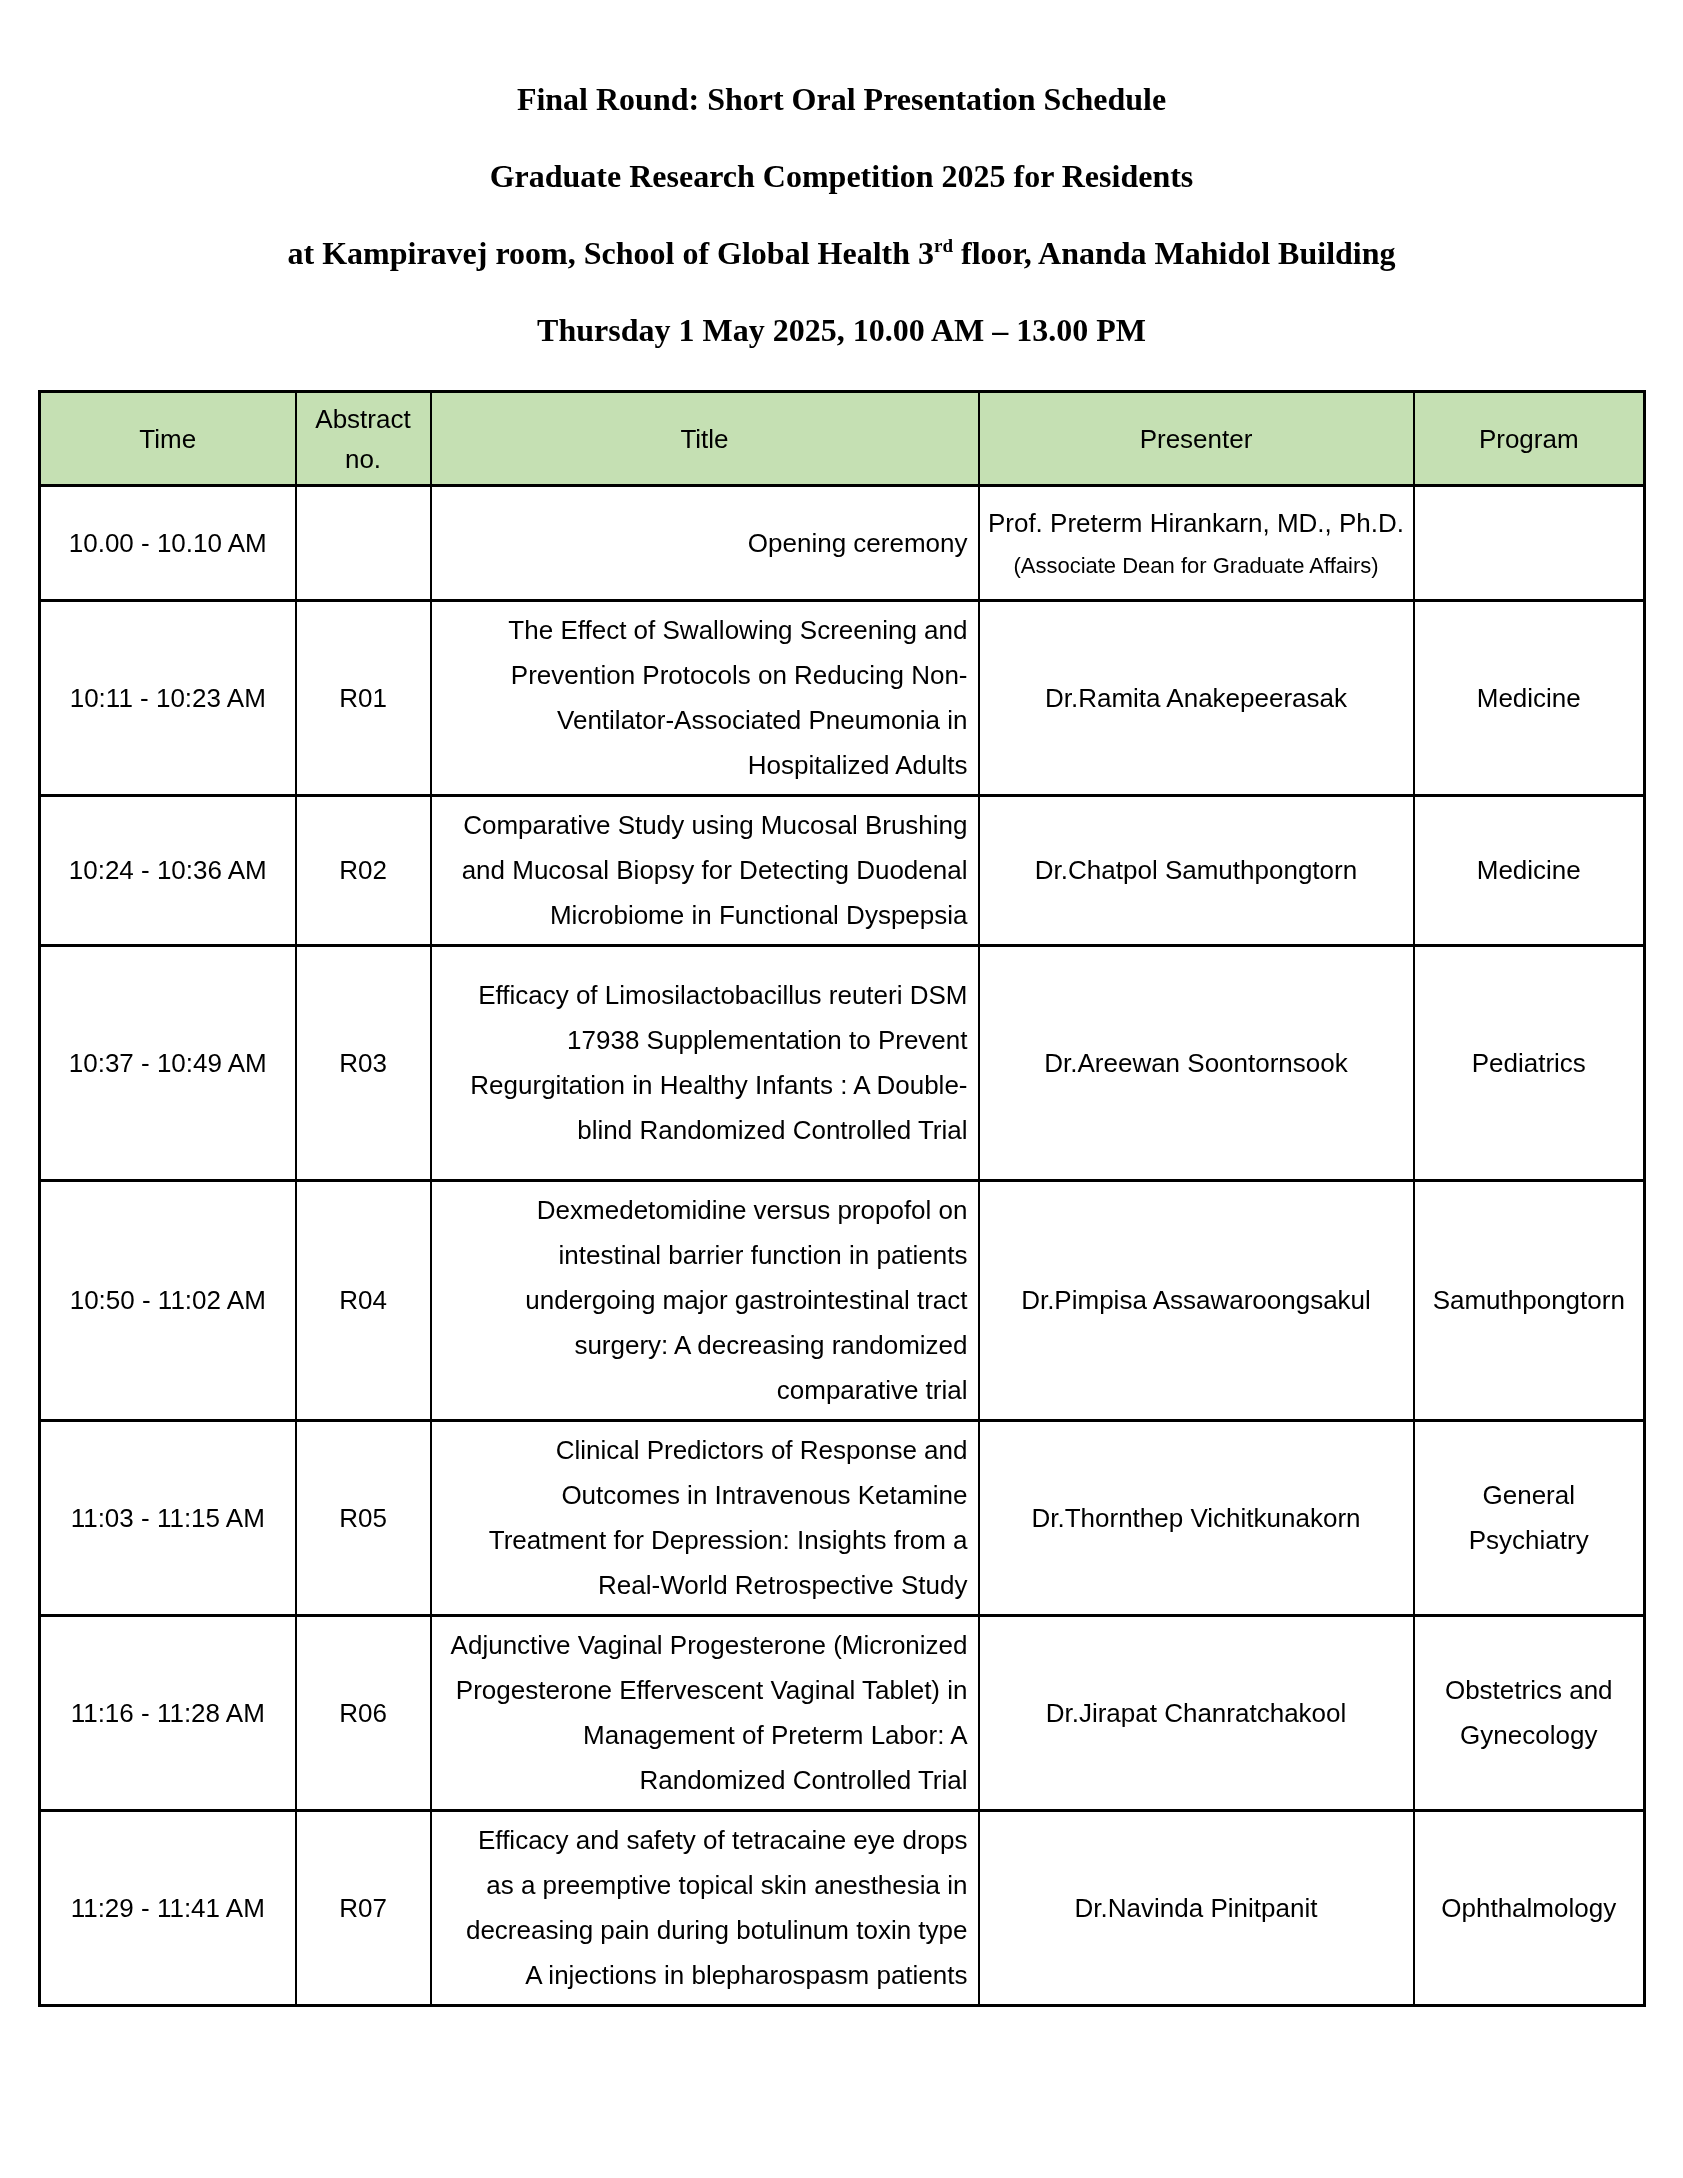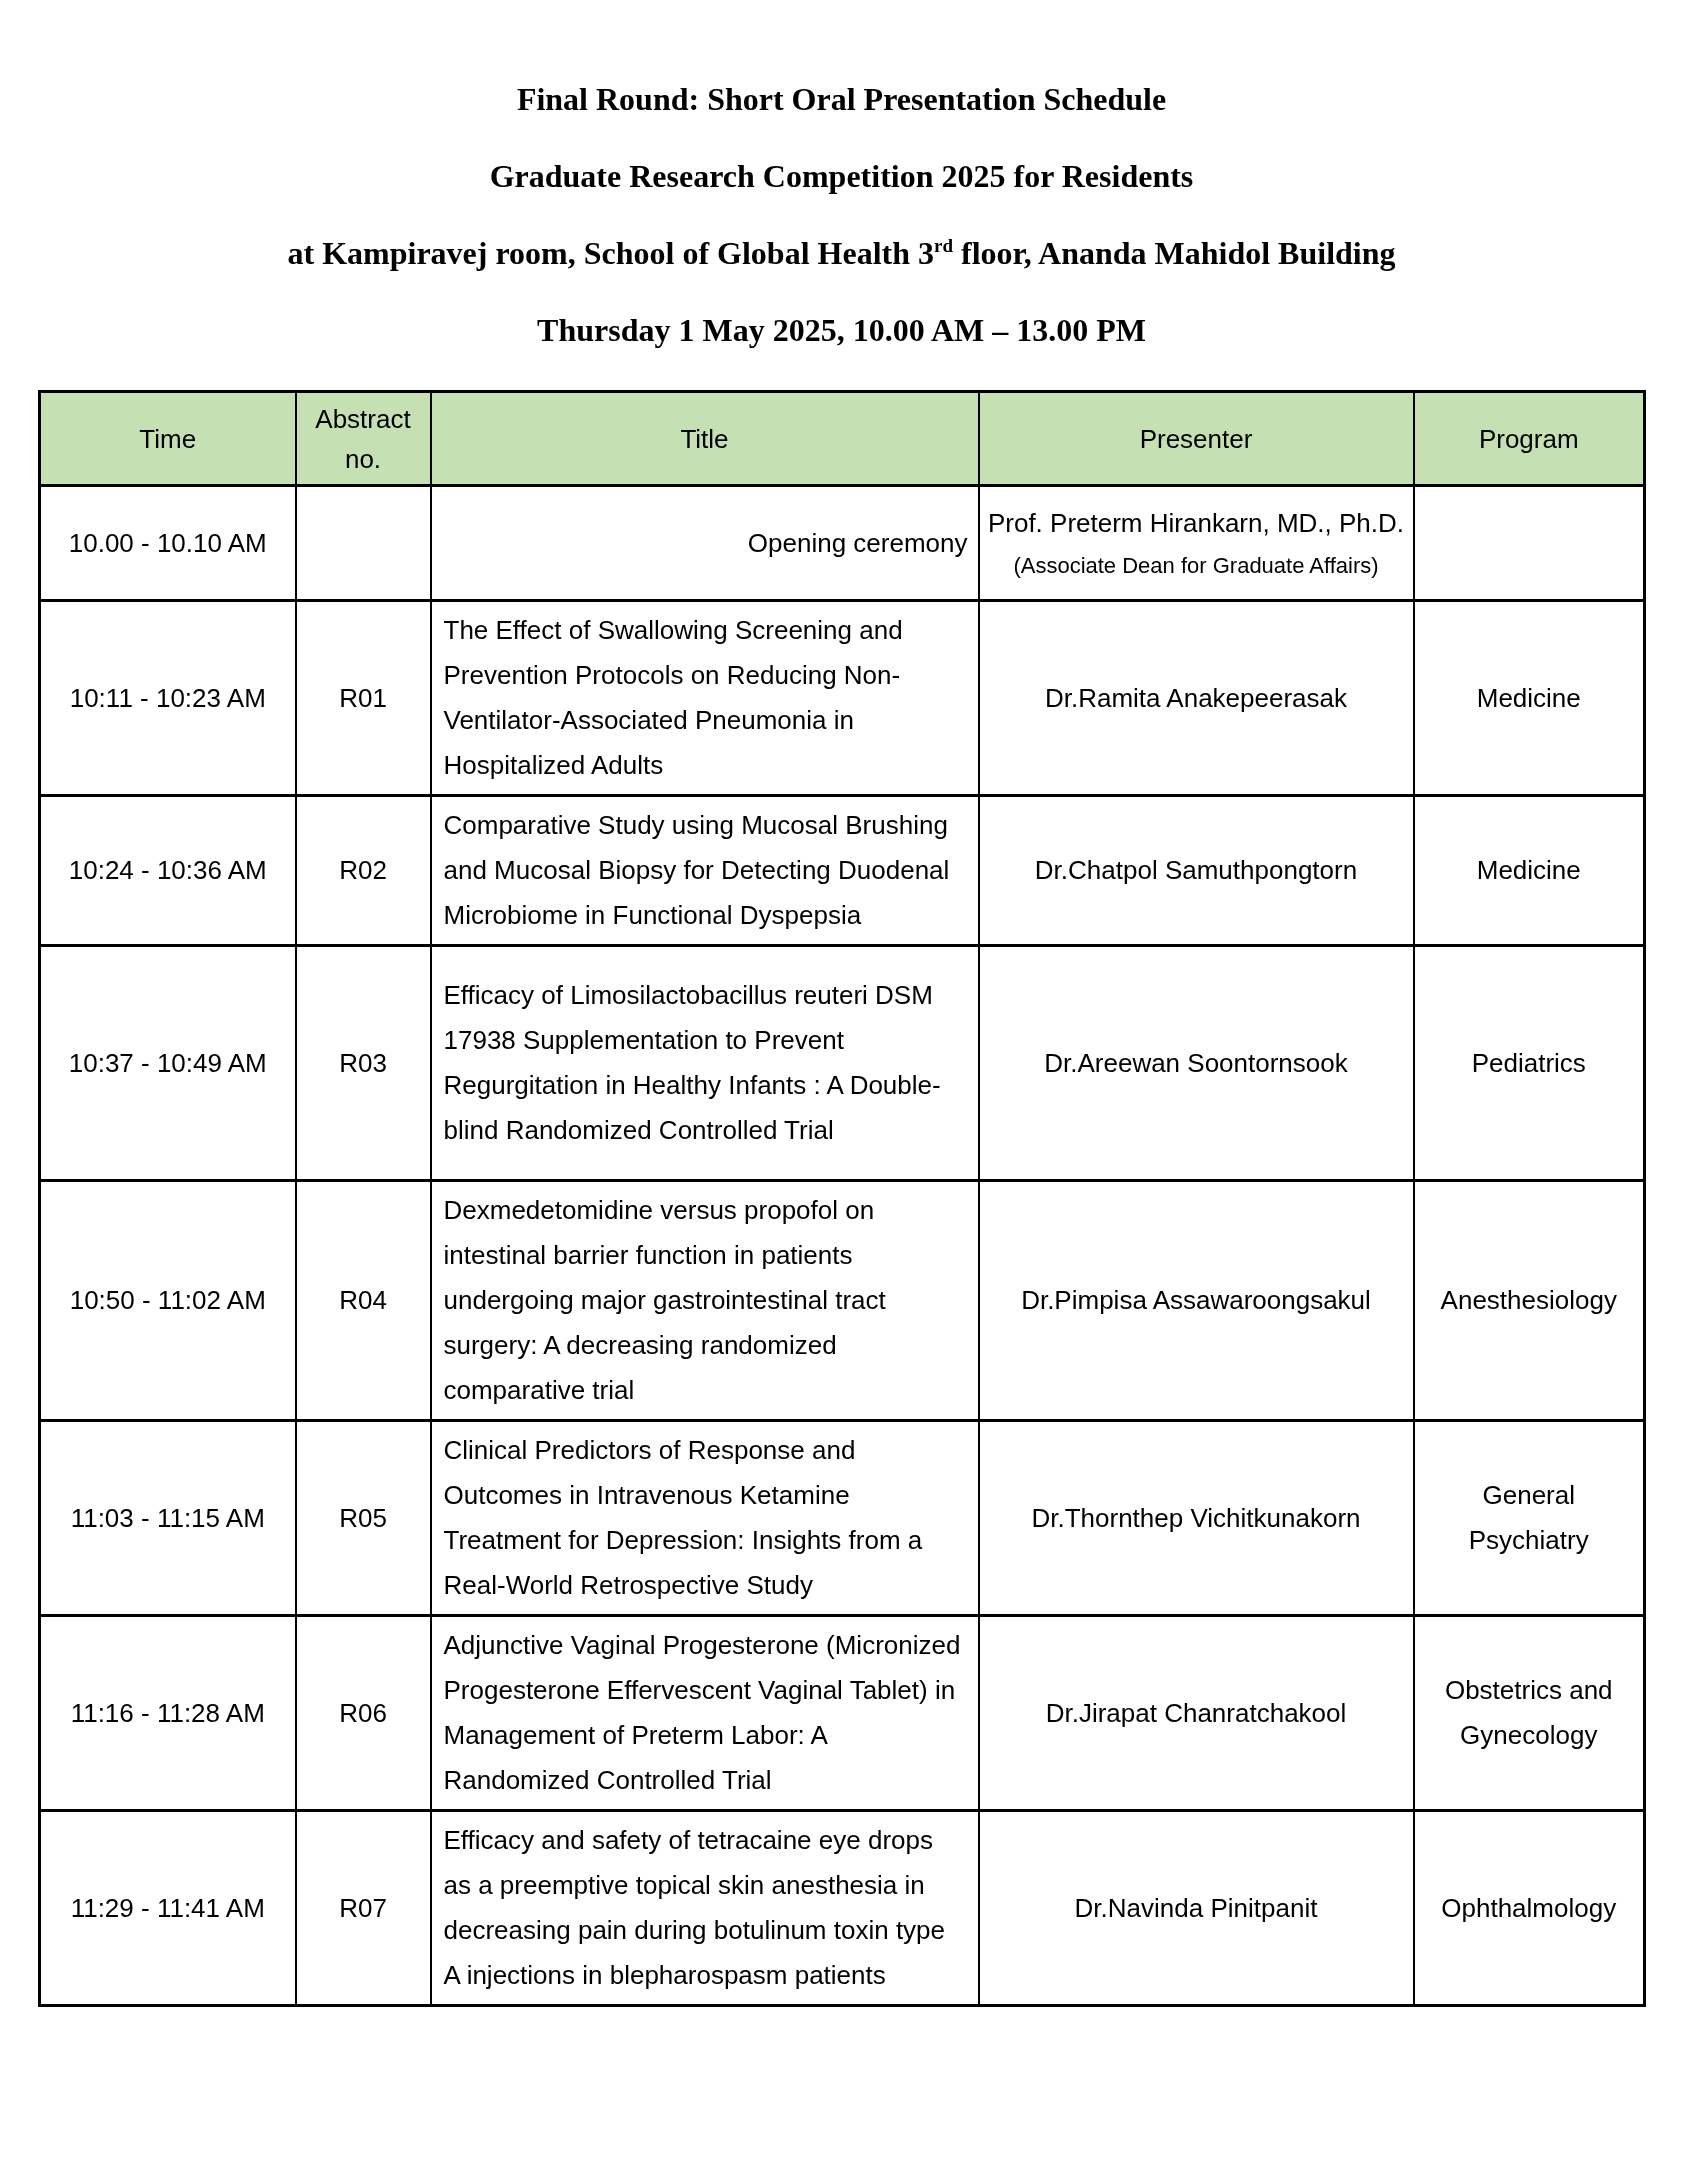--- a/index.html
+++ b/index.html
@@ -48,21 +48,21 @@
   th {
     background: var(--header-bg, #C5E0B3);
     font-weight: normal;
     height: 87px;
     line-height: 40px;
     padding: 2px 8px;
     text-align: center;
   }
   td { line-height: 45px; }
   td.center-cell { text-align: center; padding: 4px 8px; }
-  td.title-cell  { text-align: left; padding: 6px 10px 6px 12px; }
+  td.title-cell  { text-align: right; padding: 6px 10px 6px 12px; }
   td.title-cell.centered { text-align: right; }
   .presenter-note { font-size: 22px; line-height: 40px; }
   
   tr.row-0 { height: 115px; }
   tr.row-1 { height: 180px; }
   tr.row-2 { height: 137px; }
   tr.row-3 { height: 235px; }
   tr.row-4 { height: 220px; }
   tr.row-5 { height: 171px; }
   tr.row-6 { height: 180px; }
@@ -125,21 +125,21 @@
       <td class="center-cell">R03</td>
       <td class="title-cell">Efficacy of Limosilactobacillus reuteri DSM 17938 Supplementation to Prevent Regurgitation in Healthy Infants : A Double-blind Randomized Controlled Trial</td>
       <td class="center-cell">Dr.Areewan Soontornsook</td>
       <td class="center-cell">Pediatrics</td>
     </tr>
     <tr class="row-4">
       <td class="center-cell">10:50 - 11:02 AM</td>
       <td class="center-cell">R04</td>
       <td class="title-cell">Dexmedetomidine versus propofol on intestinal barrier function in patients undergoing major gastrointestinal tract surgery: A decreasing randomized comparative trial</td>
       <td class="center-cell">Dr.Pimpisa Assawaroongsakul</td>
-      <td class="center-cell">Anesthesiology</td>
+      <td class="center-cell">Samuthpongtorn</td>
     </tr>
     <tr class="row-5">
       <td class="center-cell">11:03 - 11:15 AM</td>
       <td class="center-cell">R05</td>
       <td class="title-cell">Clinical Predictors of Response and Outcomes in Intravenous Ketamine Treatment for Depression: Insights from a Real-World Retrospective Study</td>
       <td class="center-cell">Dr.Thornthep Vichitkunakorn</td>
       <td class="center-cell">General Psychiatry</td>
     </tr>
     <tr class="row-6">
       <td class="center-cell">11:16 - 11:28 AM</td>

